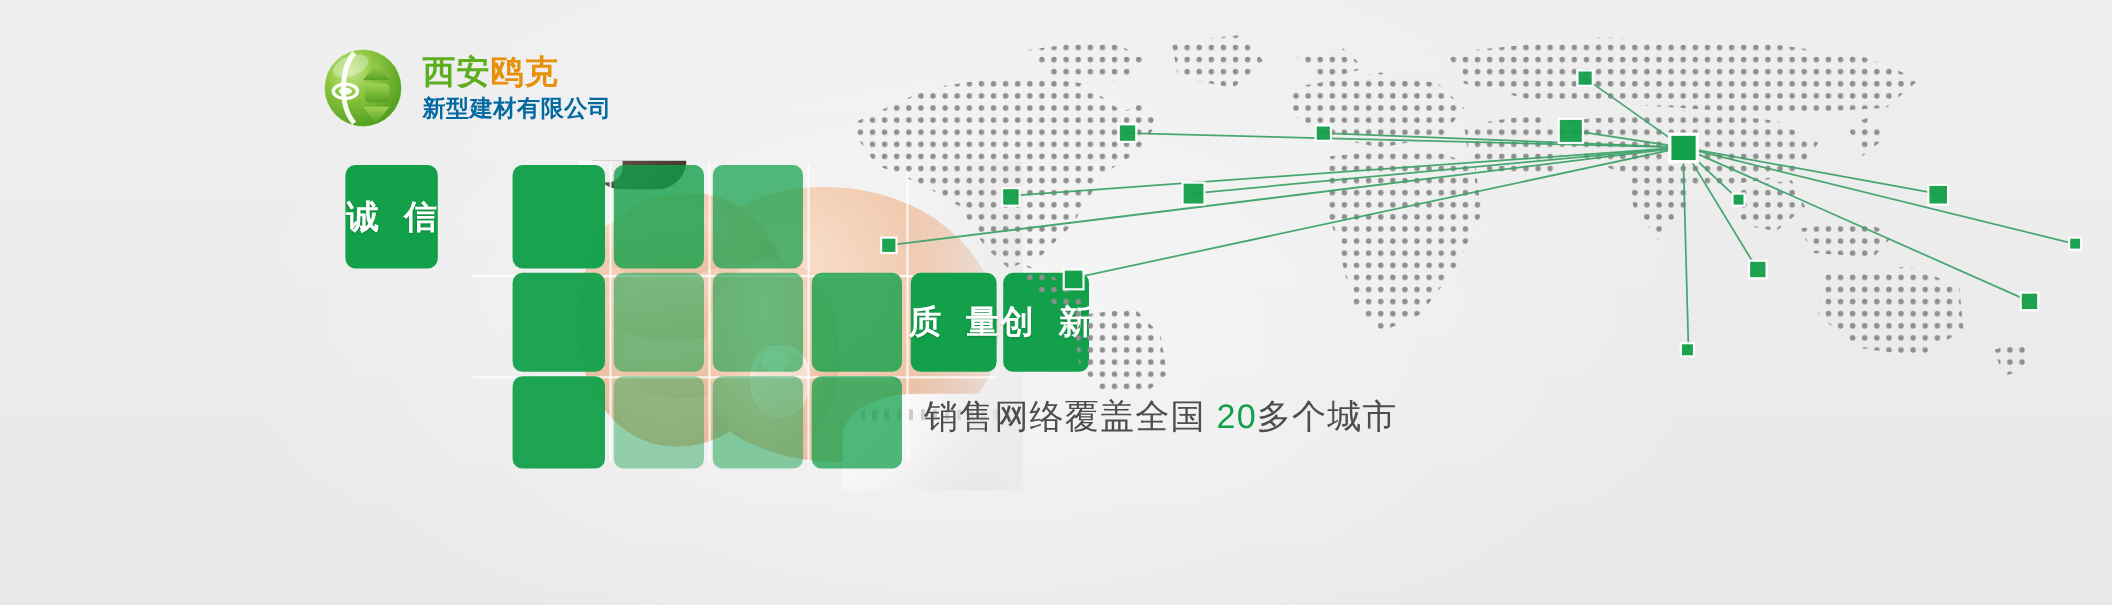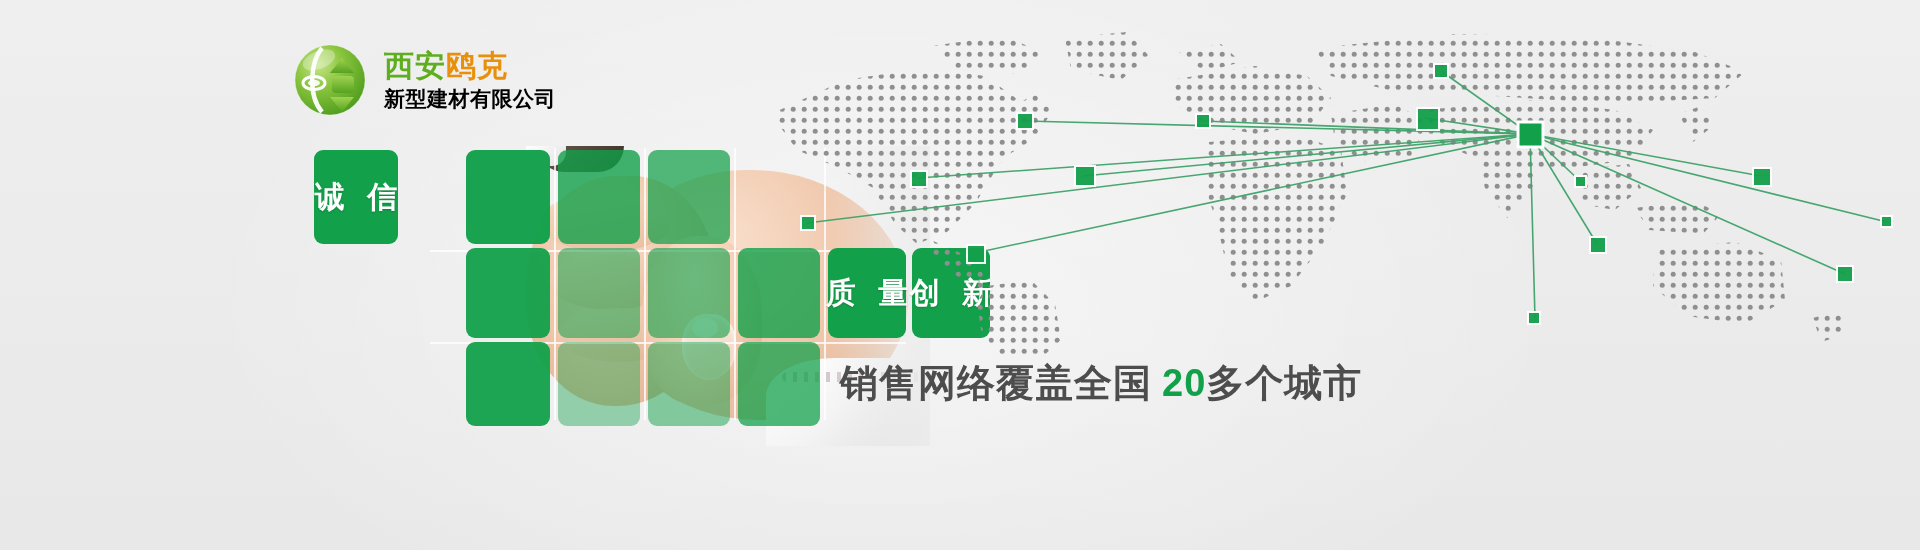--- a/index.html
+++ b/index.html
@@ -52,21 +52,21 @@
     font-size: 30px;
     font-weight: 700;
     letter-spacing: 1px;
     white-space: nowrap;
   }
   .logo-line1 .part-city { color: #5fae1f; }
   .logo-line1 .part-brand { color: #e8900c; }
   .logo-line2 {
     font-size: 21px;
     font-weight: 700;
-    color: #000000;
+    color: #0369a1;
     letter-spacing: 0.5px;
     white-space: nowrap;
     margin-top: 6px;
   }
 
   
   #mosaic {
     position: absolute;
     left: 290px;
     top: 148px;
@@ -127,22 +127,22 @@
     width: 1180px;
     height: 340px;
   }
   #map-svg { display: block; width: 100%; height: 100%; }
 
   
   #tagline {
     position: absolute;
     left: 840px;
     top: 358px;
-    font-size: 38px;
-    font-weight: 700;
+    font-size: 31px;
+    font-weight: 400;
     letter-spacing: 1px;
     white-space: nowrap;
   }
   #tagline .tg-dark  { color: #4d4d4d; }
   #tagline .tg-green { color: #12a04a; }
   #tagline .tg-gap   { display: inline-block; width: 10px; }
 </style>
 </head>
 <body>
 

